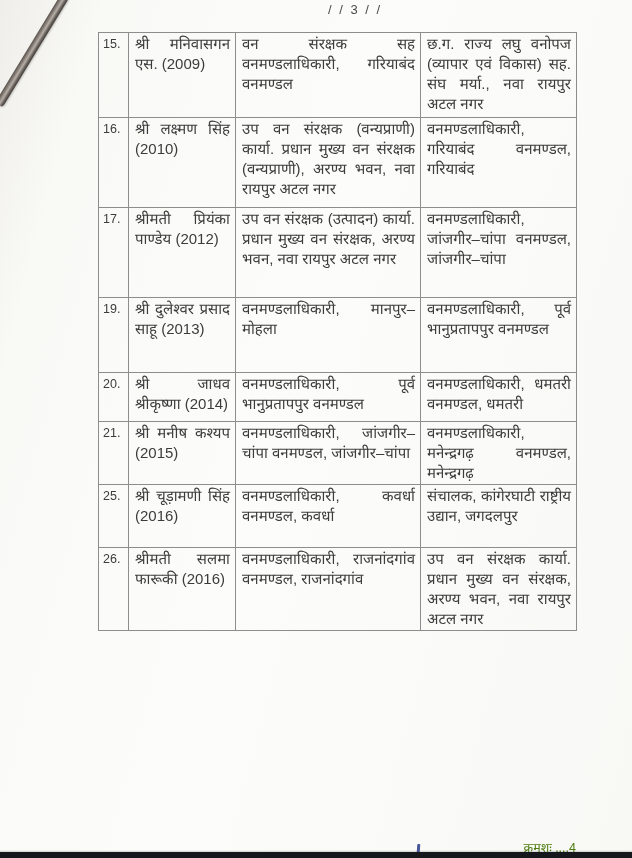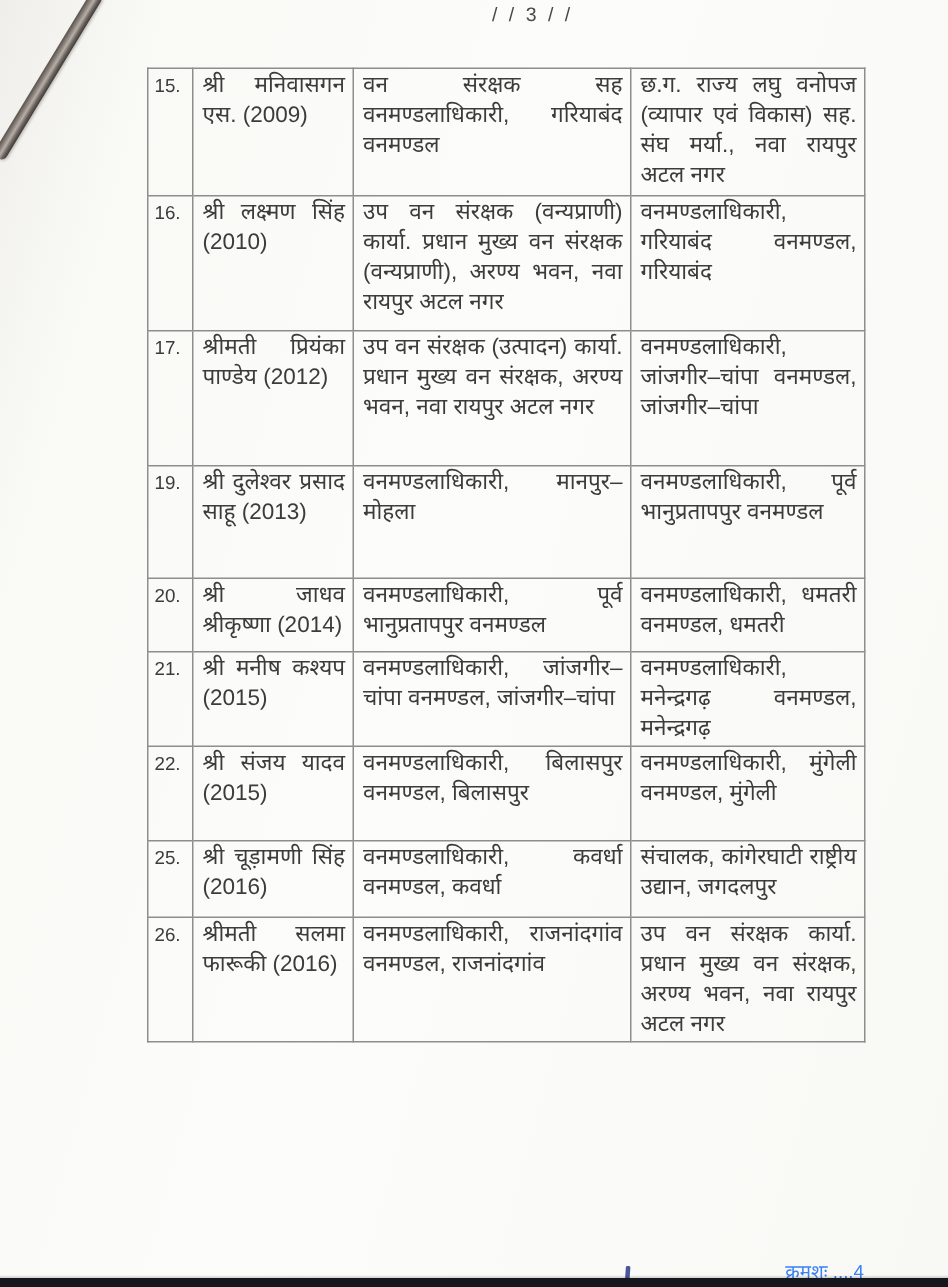--- a/index.html
+++ b/index.html
@@ -30,21 +30,20 @@
     letter-spacing: 2px;
     color: #4a4a4a;
     white-space: pre;
   }
   .doc-table {
     position: absolute;
     left: 98px; top: 32px;
     width: 478px;
     border-collapse: collapse;
     table-layout: fixed;
-    margin-top: 13px;
   }
   .doc-table td {
     border: 1px solid #8d8d8d;
     vertical-align: top;
     padding: 1px 5px 1px 6px;
     font-size: 15px;
     line-height: 20px;
     text-align: justify;
     overflow: hidden;
   }
@@ -66,21 +65,21 @@
   .doc-table tr:nth-child(9)  { height: 50px; }
   .doc-table tr:nth-child(10) { height: 72px; }
   .doc-table tr:nth-child(11) { height: 63px; }
   .doc-table tr:nth-child(12) { height: 91px; }
   .footer-note {
     position: absolute;
     left: 0; top: 839px;
     width: 576px;
     text-align: right;
     font-size: 12.5px;
-    color: #3b82f6;
+    color: #4d7c0f;
   }
   .ink-mark {
     position: absolute;
     left: 417px; top: 844px;
     width: 3px; height: 9px;
     background: #2c3a8a;
     border-radius: 1px;
     transform: rotate(4deg);
     opacity: 0.85;
   }
@@ -148,26 +147,20 @@
     <td class="c-to">वनमण्डलाधिकारी, धमतरी वनमण्डल, धमतरी</td>
   </tr>
 
   <tr>
     <td class="c-sno">21.</td>
     <td class="c-name">श्री मनीष कश्यप (2015)</td>
     <td class="c-from">वनमण्डलाधिकारी, जांजगीर–चांपा वनमण्डल, जांजगीर–चांपा</td>
     <td class="c-to">वनमण्डलाधिकारी, मनेन्द्रगढ़ वनमण्डल, मनेन्द्रगढ़</td>
   </tr>
 
-  <tr>
-    <td class="c-sno">22.</td>
-    <td class="c-name">श्री संजय यादव (2015)</td>
-    <td class="c-from">वनमण्डलाधिकारी, बिलासपुर वनमण्डल, बिलासपुर</td>
-    <td class="c-to">वनमण्डलाधिकारी, मुंगेली वनमण्डल, मुंगेली</td>
-  </tr>
 
 
 
   <tr>
     <td class="c-sno">25.</td>
     <td class="c-name">श्री चूड़ामणी सिंह (2016)</td>
     <td class="c-from">वनमण्डलाधिकारी, कवर्धा वनमण्डल, कवर्धा</td>
     <td class="c-to">संचालक, कांगेरघाटी राष्ट्रीय उद्यान, जगदलपुर</td>
   </tr>
 

